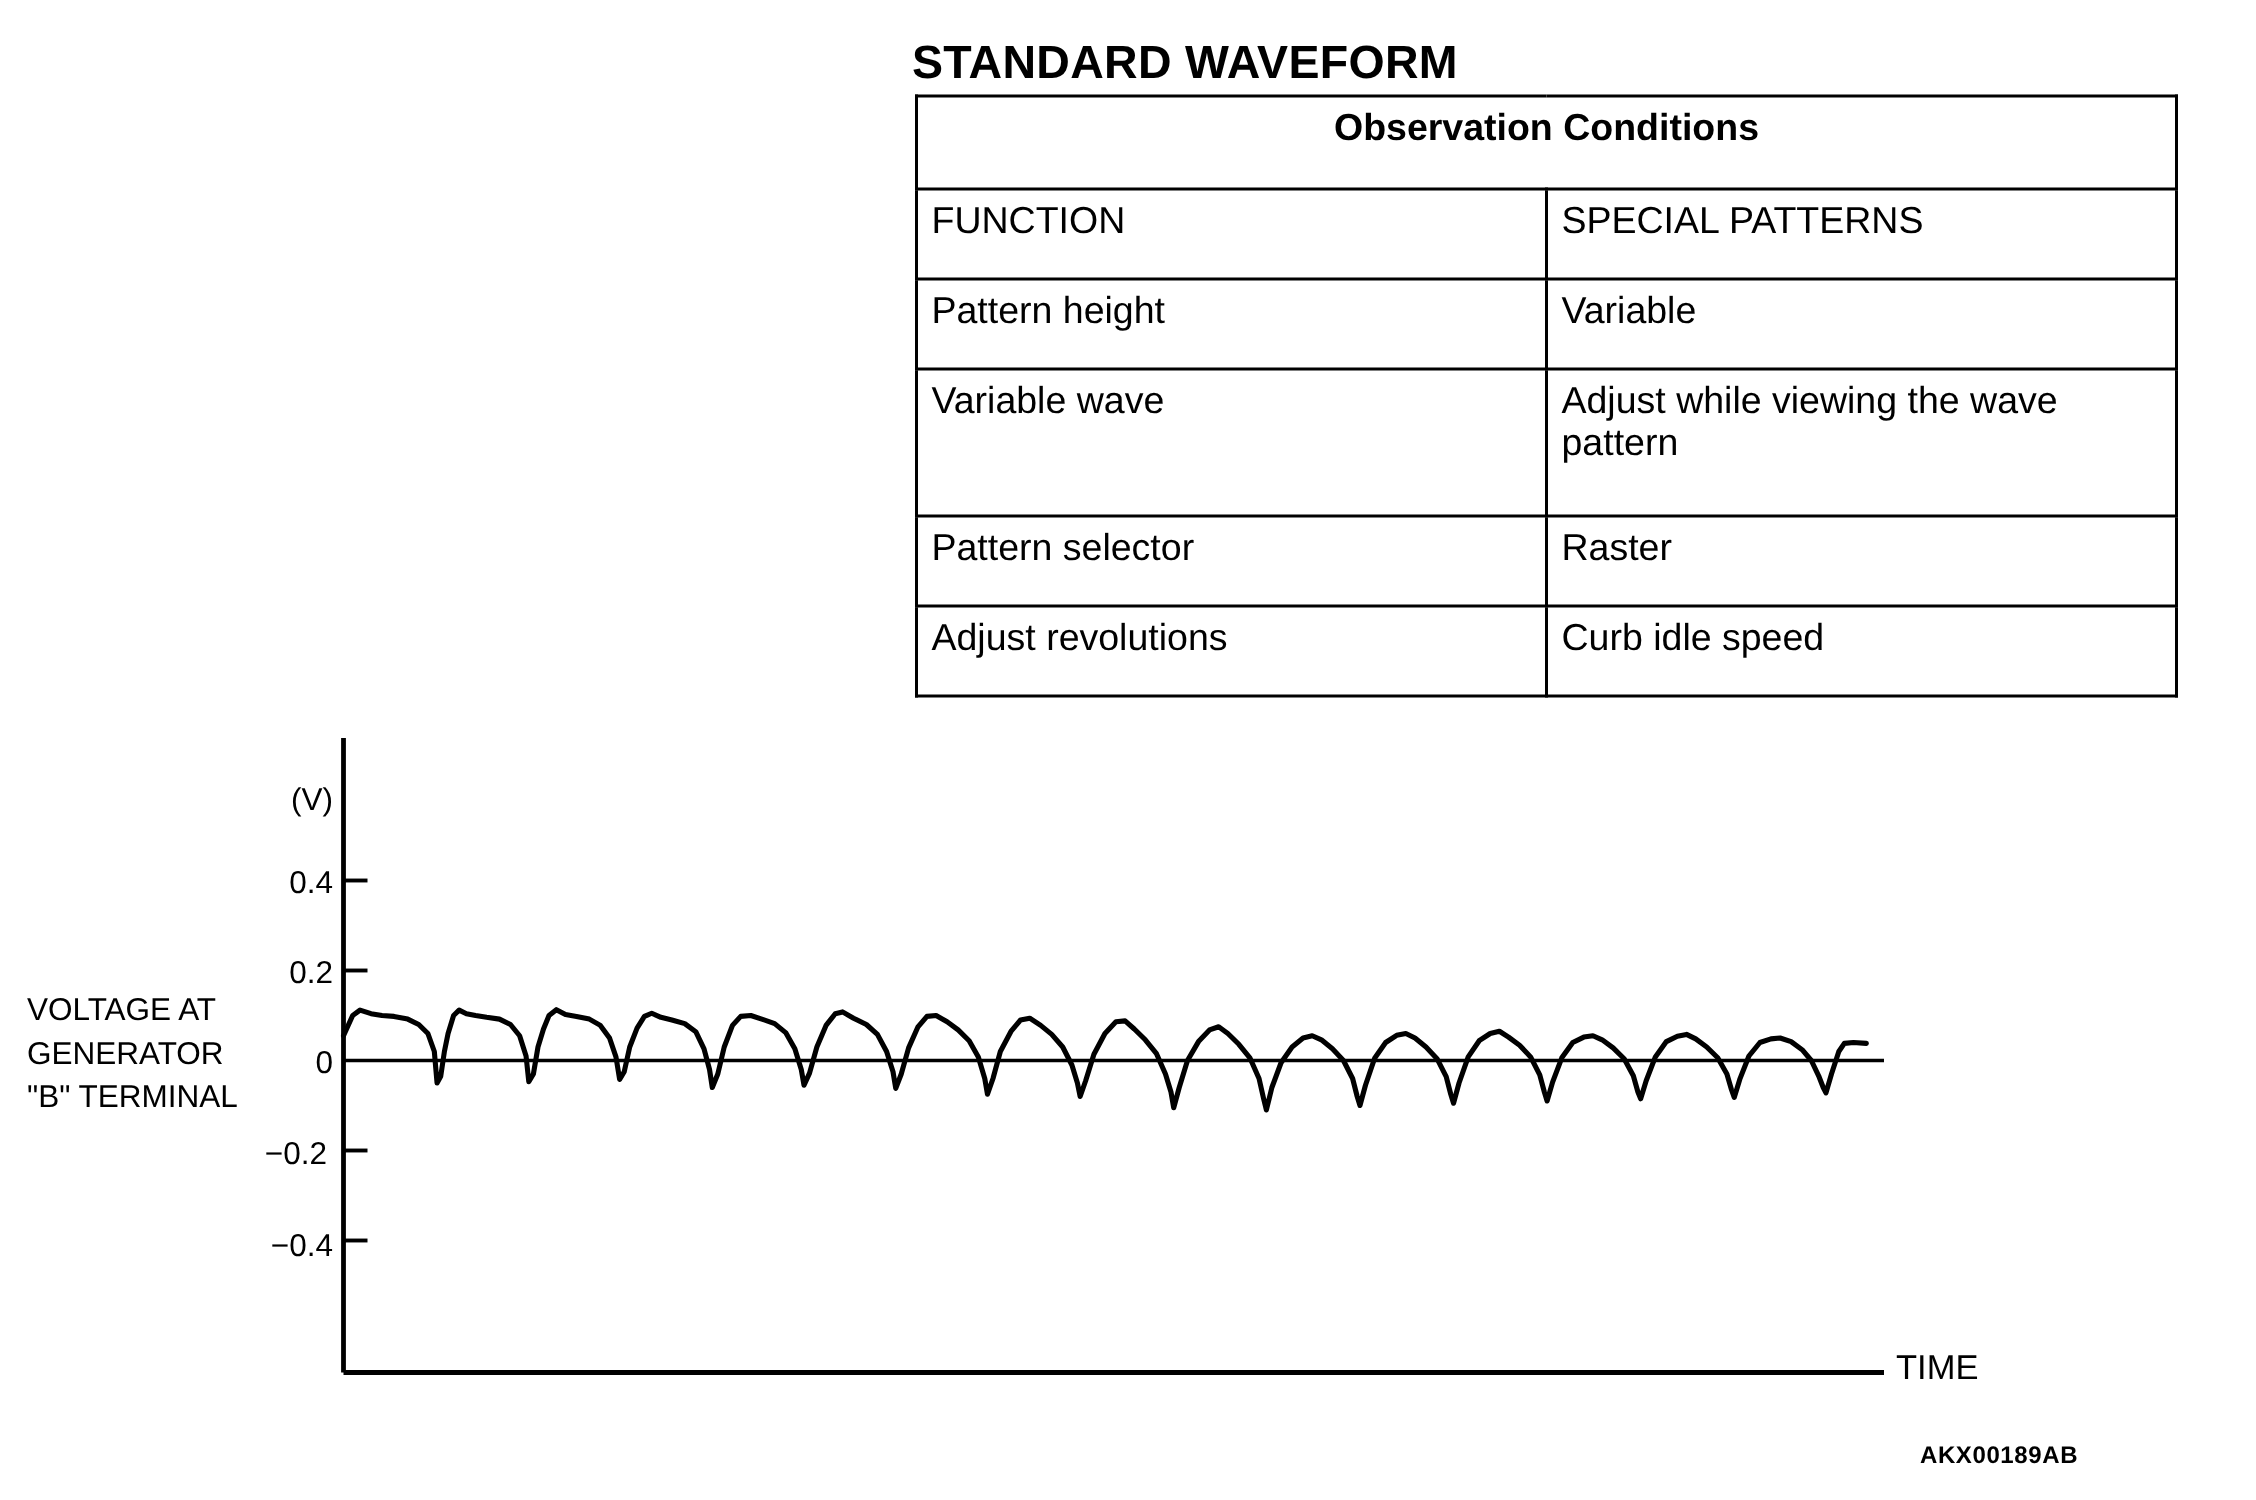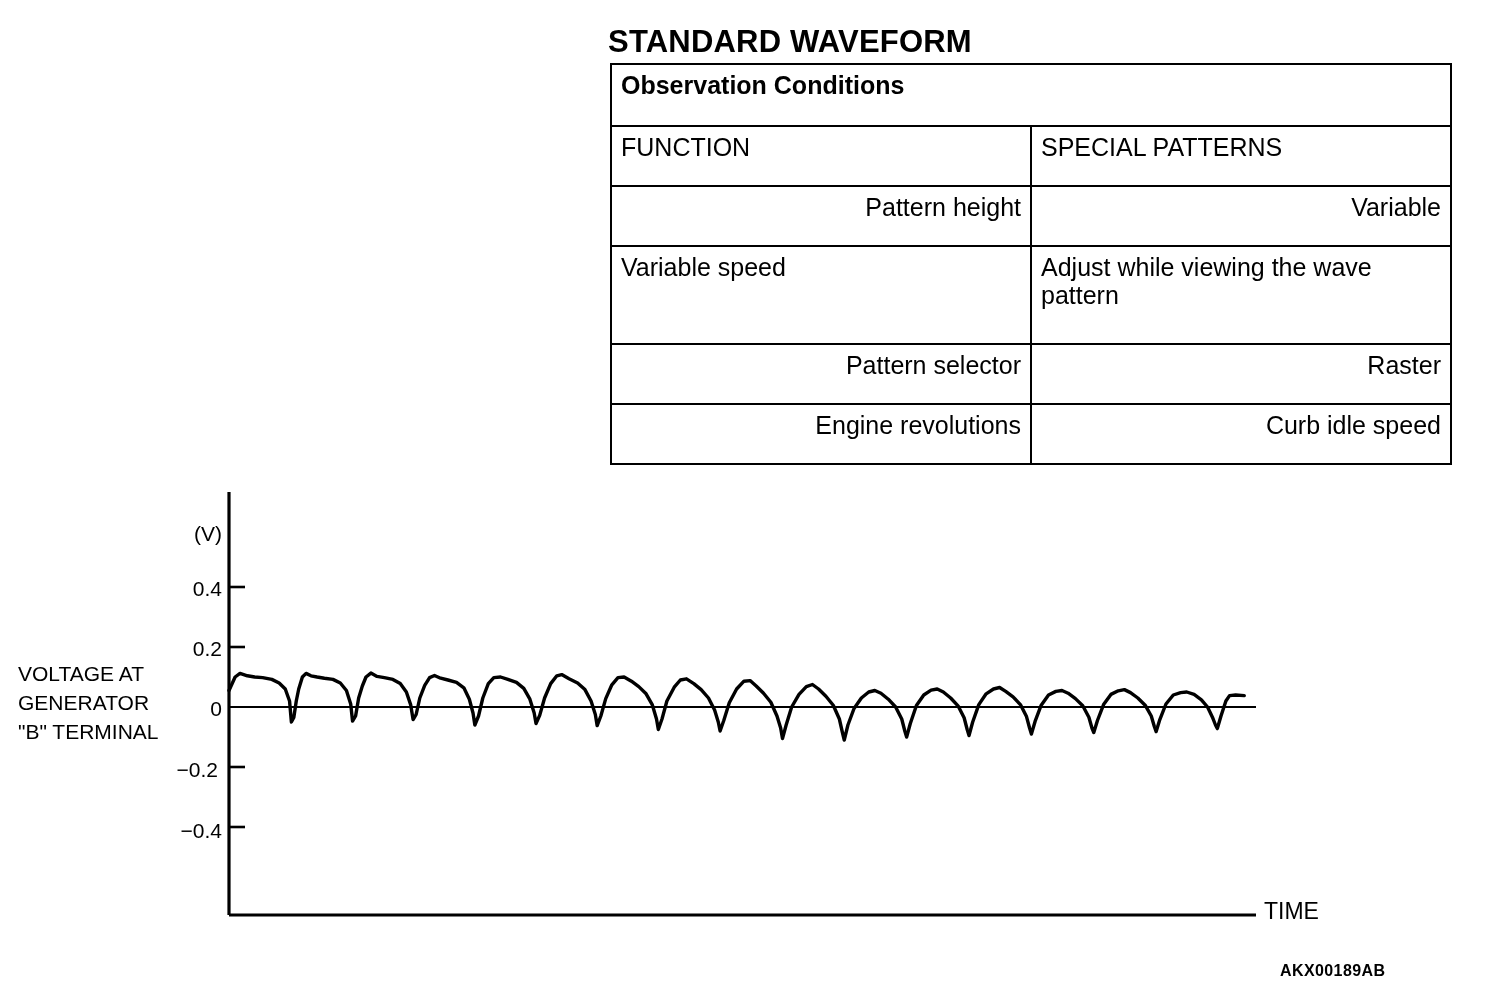--- a/index.html
+++ b/index.html
@@ -21,25 +21,25 @@
     border-collapse:collapse;table-layout:fixed;
   }
   #conditions-table td{
     border:2px solid #000000;
     padding:6px 9px 8px 9px;
     font-size:25px;line-height:1.12;
     vertical-align:top;
   }
   #conditions-table td.c-func{width:420px;}
   #conditions-table td.header-cell{font-weight:bold;}
-  #conditions-table tr.row-title td{font-weight:bold;}
+  #conditions-table tr.row-title td{font-weight:bold;text-align:center;}
   #conditions-table tr.row-head td{font-weight:normal;}
   #conditions-table tr.row-title td{height:46px;}
   #conditions-table tr.row-head td{height:44px;}
-  #conditions-table tr.row-data td{height:44px;text-align:right;}
+  #conditions-table tr.row-data td{height:44px;}
   #conditions-table tr.row-tall td{height:82px;}
 
   
   #plot-area{
     position:absolute;left:0;top:0;width:1504px;height:1000px;
     pointer-events:none;
   }
   #plot-svg{position:absolute;left:0;top:0;}
 
   
@@ -80,29 +80,29 @@
     </tr>
     <tr class="row-head">
       <td class="c-func">FUNCTION</td>
       <td>SPECIAL PATTERNS</td>
     </tr>
     <tr class="row-data">
       <td class="c-func">Pattern height</td>
       <td>Variable</td>
     </tr>
     <tr class="row-tall">
-      <td class="c-func">Variable speed</td>
+      <td class="c-func">Variable wave</td>
       <td>Adjust while viewing the wave pattern</td>
     </tr>
     <tr class="row-data">
       <td class="c-func">Pattern selector</td>
       <td>Raster</td>
     </tr>
     <tr class="row-data">
-      <td class="c-func">Engine revolutions</td>
+      <td class="c-func">Adjust revolutions</td>
       <td>Curb idle speed</td>
     </tr>
   </tbody>
 </table>
 
 <div id="plot-area">
   <svg id="plot-svg" width="1504" height="1000">
     <g>
       <line id="axis-vertical" x1="229" y1="492" x2="229" y2="915" stroke="#000" stroke-width="3.2"></line>
       <line id="axis-bottom" x1="229" y1="915" x2="1256" y2="915" stroke="#000" stroke-width="3.2"></line>

